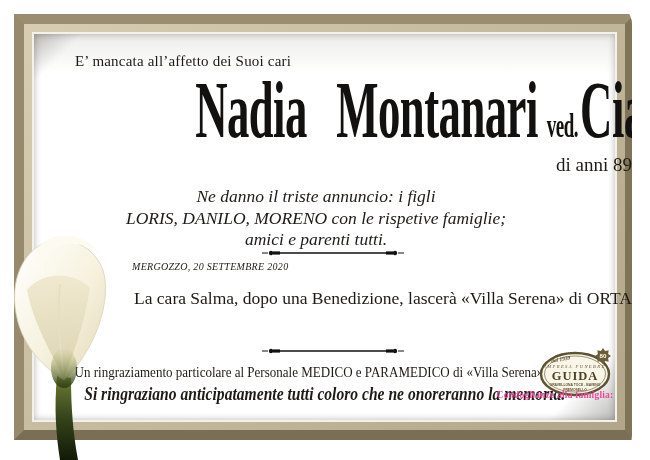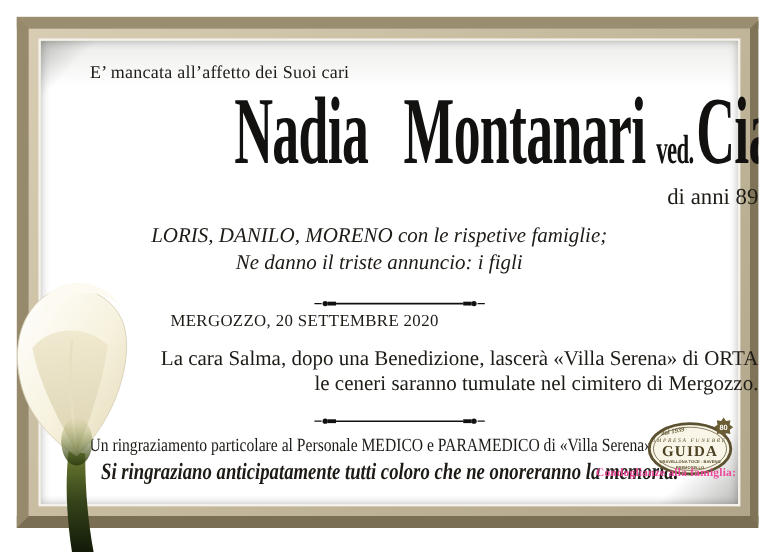--- a/index.html
+++ b/index.html
@@ -1,18 +1,18 @@
 <!DOCTYPE html>
 <html><head>
 <meta charset="utf-8">
 <style>
   html,body{margin:0;padding:0;background:#ffffff;}
   .page{
     position:relative;width:632px;height:460px;background:#ffffff;overflow:hidden;
-    font-family:"Liberation Serif", serif;color:#1e1b16;
+    font-family:"Liberation Serif", serif;color:#1e1b16;border-radius:25px;
   }
   
   .frame-outer{
     position:absolute;left:14px;top:14px;width:621px;height:426px;box-sizing:border-box;
     border:10px solid #8e8166;
     border-top-color:#9a8d70;border-left-color:#97896c;
     border-right-color:#7f7358;border-bottom-color:#7a6e54;
     background:linear-gradient(135deg,#d8cdb2 0%,#c6bb9f 45%,#b2a68a 100%);
     padding:8px;
   }
@@ -29,21 +29,21 @@
   .intro{left:75px;top:53px;font-size:15px;letter-spacing:.2px;}
   .name-line{left:0;right:0;top:74px;text-align:center;line-height:72px;height:76px;}
   .name-inner{
     display:inline-block;white-space:nowrap;font-weight:bold;font-size:80px;
     transform:scaleX(.56);transform-origin:50% 50%;letter-spacing:-1px;color:#121110;
   }
   .name-first{word-spacing:.42em;}
   .name-ved{font-size:34px;font-weight:bold;margin:0 4px 0 16px;}
   .age{left:0;right:0;top:154px;text-align:right;margin-left:48px;font-size:19px;}
   .announce{left:0;right:0;top:186px;text-align:center;font-style:italic;font-size:17.5px;line-height:21.5px;}
-  .dateline{left:142px;top:261px;font-size:14px;letter-spacing:.3px;}
+  .dateline{left:132px;top:261px;font-size:10px;letter-spacing:.3px;font-style:italic;}
   .bodytext{left:0;right:0;top:288px;text-align:right;margin-left:66px;font-size:17.5px;line-height:20.5px;}
   .thanks{left:36px;width:482px;top:363px;text-align:center;}
   .thanks-1{font-size:15.5px;transform:scaleX(.84);transform-origin:50% 50%;white-space:nowrap;}
   .thanks-2{font-size:19.5px;font-weight:bold;font-style:italic;transform:scaleX(.80);transform-origin:50% 50%;white-space:nowrap;margin-top:2px;}
   .divider{left:260px;top:248px;}
   .divider.second{top:346px;}
   
   .agency-seal{left:537px;top:345px;width:84px;height:54px;}
   .condolences{left:482px;top:390px;width:146px;text-align:center;color:#ec4899;}
   .condolences .c1{font-size:9.5px;font-weight:bold;letter-spacing:.2px;}
@@ -63,39 +63,39 @@
 
   <div class="abs intro">E’ mancata all’affetto dei Suoi cari</div>
 
   <div class="abs name-line">
     <span class="name-inner"><span class="name-first">Nadia Montanari</span><span class="name-ved">ved.</span><span>Ciana</span></span>
   </div>
 
   <div class="abs age">di anni 89</div>
 
   <div class="abs announce">
+    <div>Ne danno il triste annuncio: i figli</div>
     <div>LORIS, DANILO, MORENO con le rispetive famiglie;</div>
-    <div>Ne danno il triste annuncio: i figli</div>
+    <div>amici e parenti tutti.</div>
   </div>
 
   <svg class="abs divider" width="146" height="10" viewBox="0 0 146 10">
     <line x1="2" y1="5" x2="8" y2="5" stroke="#111" stroke-width="1"></line>
     <circle cx="11" cy="5" r="2.2" fill="#111"></circle>
     <rect x="13" y="3.4" width="7" height="3.2" fill="#111"></rect>
     <line x1="20" y1="5" x2="126" y2="5" stroke="#111" stroke-width="1.3"></line>
     <rect x="126" y="3.4" width="7" height="3.2" fill="#111"></rect>
     <circle cx="135" cy="5" r="2.2" fill="#111"></circle>
     <line x1="138" y1="5" x2="144" y2="5" stroke="#111" stroke-width="1"></line>
   </svg>
 
   <div class="abs dateline">MERGOZZO, 20 SETTEMBRE 2020</div>
 
   <div class="abs bodytext">
     <div>La cara Salma, dopo una Benedizione, lascerà «Villa Serena» di ORTA</div>
-    <div>le ceneri saranno tumulate nel cimitero di Mergozzo.</div>
   </div>
 
   <svg class="abs divider second" width="146" height="10" viewBox="0 0 146 10">
     <line x1="2" y1="5" x2="8" y2="5" stroke="#111" stroke-width="1"></line>
     <circle cx="11" cy="5" r="2.2" fill="#111"></circle>
     <rect x="13" y="3.4" width="7" height="3.2" fill="#111"></rect>
     <line x1="20" y1="5" x2="126" y2="5" stroke="#111" stroke-width="1.3"></line>
     <rect x="126" y="3.4" width="7" height="3.2" fill="#111"></rect>
     <circle cx="135" cy="5" r="2.2" fill="#111"></circle>
     <line x1="138" y1="5" x2="144" y2="5" stroke="#111" stroke-width="1"></line>

